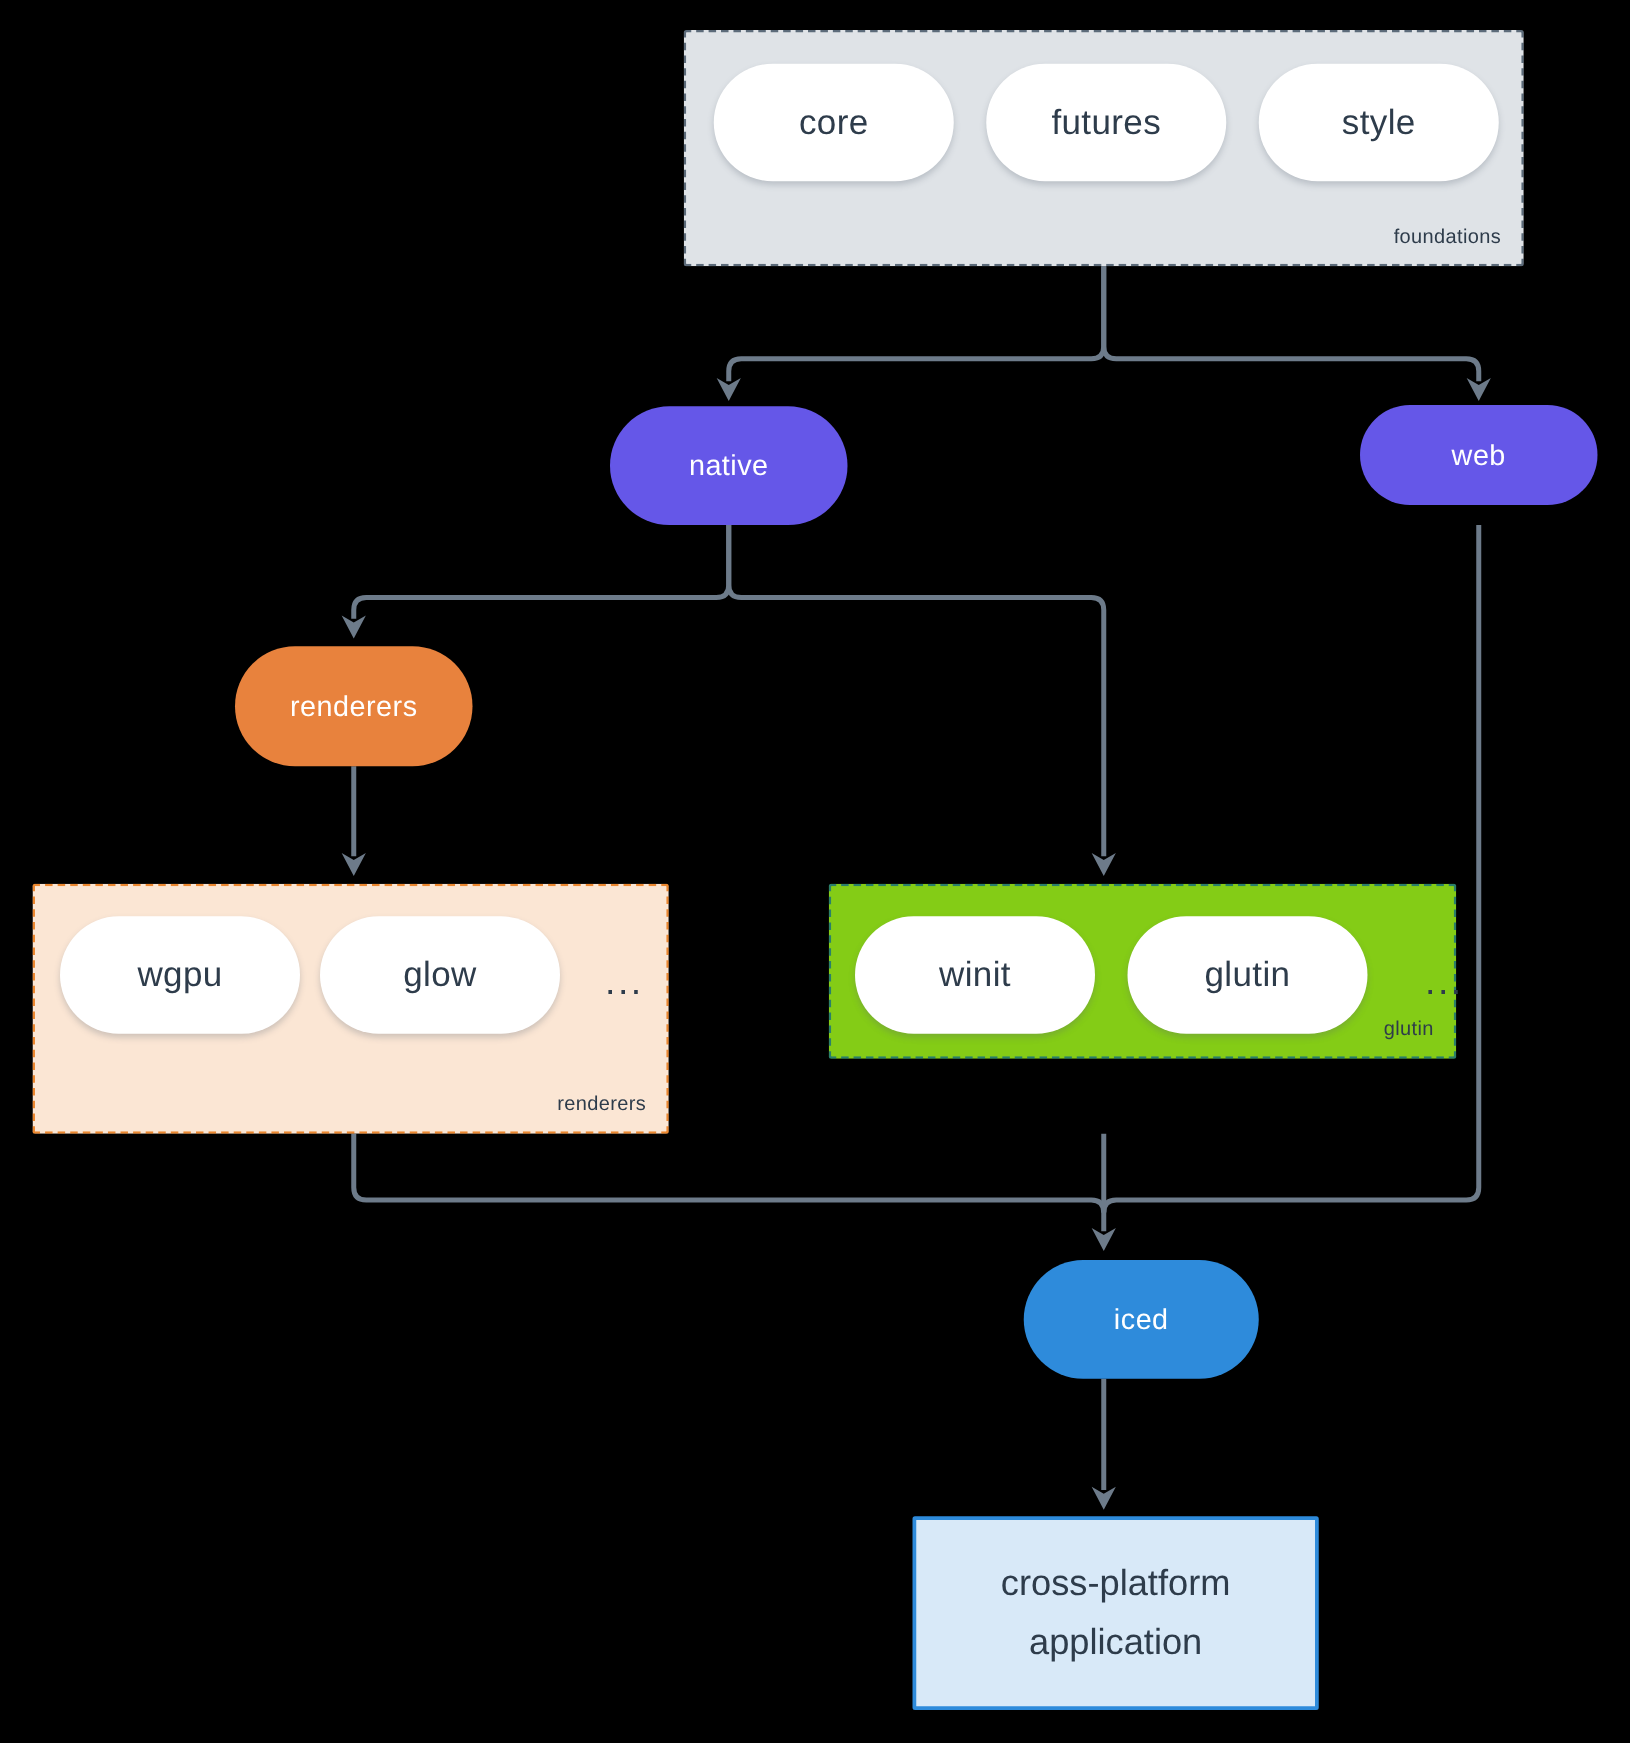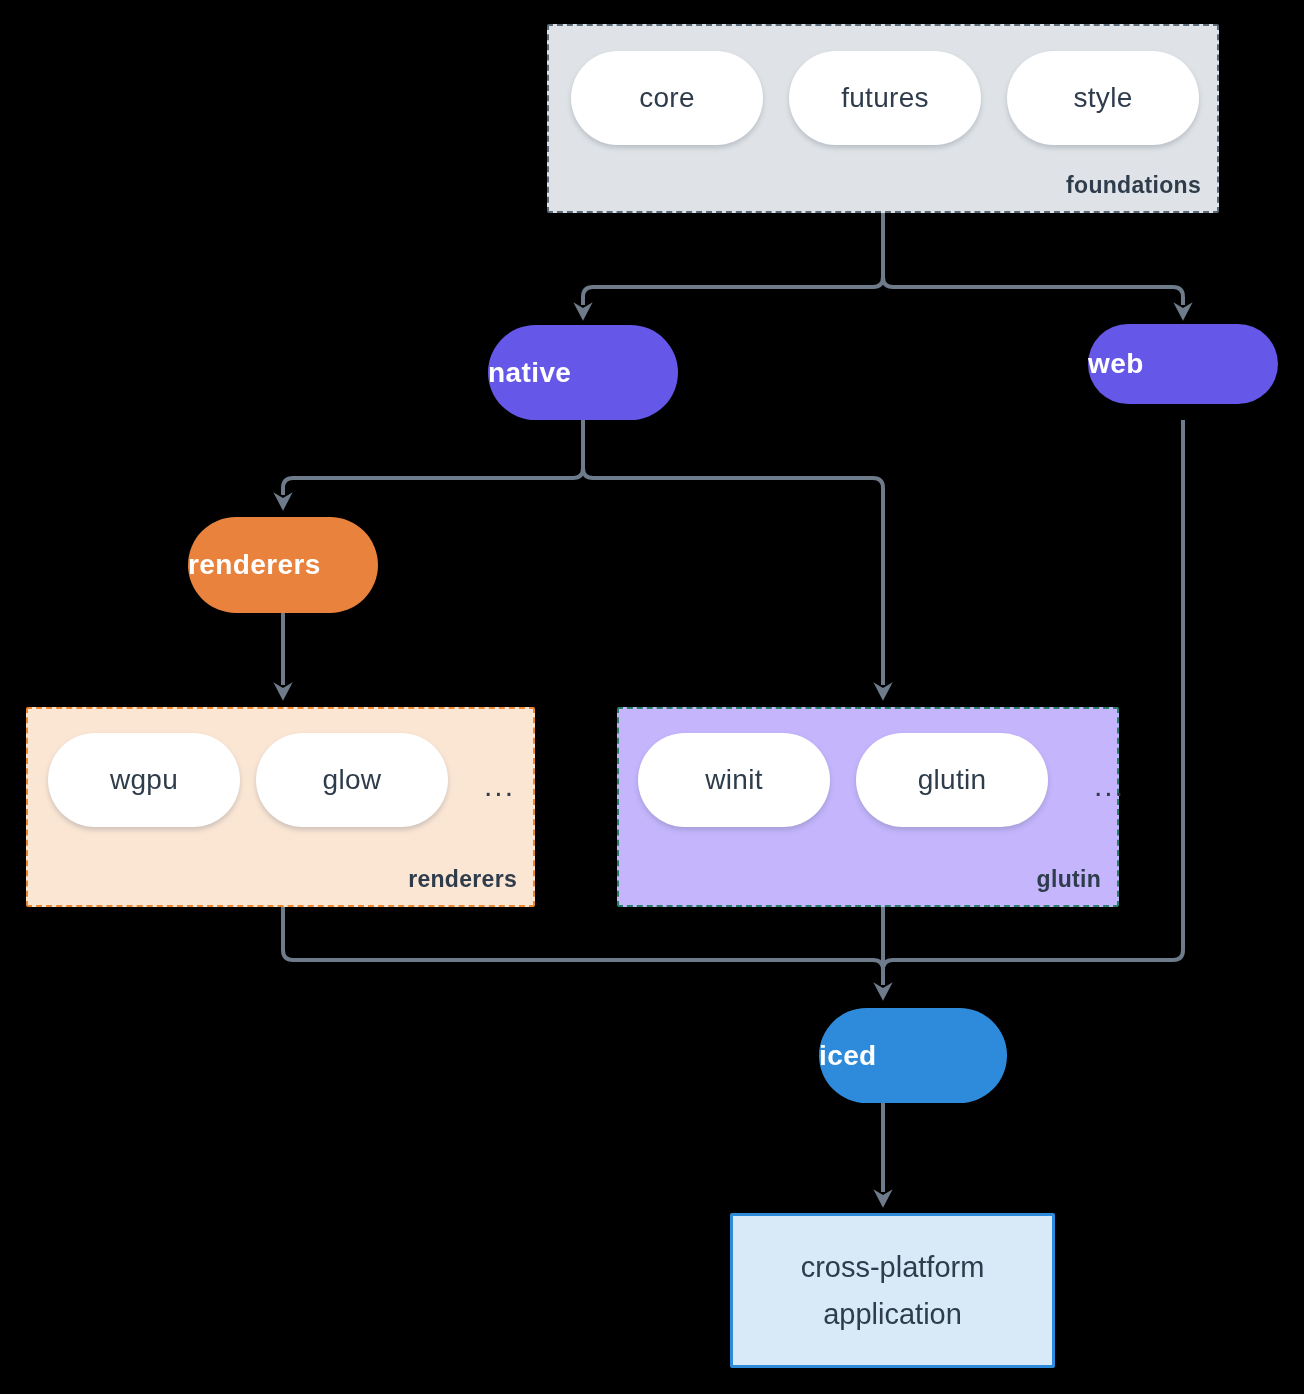--- a/index.html
+++ b/index.html
@@ -25,24 +25,23 @@
   .group {
     position: absolute;
     box-sizing: border-box;
     border-radius: 2px;
     padding-left: 21px;
   }
   .group-label {
     position: absolute;
     right: 16px;
     bottom: 12px;
-    font-size: 23px;
+    font-size: 16px;
     color: #2e3c4b;
     letter-spacing: 0.3px;
-    font-weight: bold;
   }
   .pill {
     box-sizing: border-box;
     display: flex;
     align-items: center;
     justify-content: center;
     border-radius: 48px;
     font-size: 28px;
     letter-spacing: 0.3px;
   }
@@ -63,25 +62,25 @@
     font-size: 30px;
     color: #2e3c4b;
     letter-spacing: 2px;
     margin-left: 20px;
     transform: translateY(6px);
   }
   .node {
     position: absolute;
     display: flex;
     align-items: center;
+    justify-content: center;
     border-radius: 48px;
     color: #ffffff;
-    font-size: 28px;
+    font-size: 23px;
     letter-spacing: 0.4px;
-    font-weight: bold;
   }
   .node.purple { background: #6557e8; }
   .node.orange { background: #e8823d; }
   .node.blue   { background: #2e8bdb; }
 
   .group.foundations {
     left: 547px; top: 24px;
     width: 672px; height: 189px;
     background: #dfe3e7;
     border: 2px dashed #5c6b7a;
@@ -95,23 +94,23 @@
 
   .group.renderers {
     left: 26px; top: 707px;
     width: 509px; height: 200px;
     background: #fbe6d4;
     border: 2px dashed #ec8830;
   }
   .group.renderers .row { left: 20px; top: 24px; gap: 16px; }
 
   .group.shells {
-    left: 617px; top: 707px;
-    width: 502px; height: 200px;
-    background: #c4b5fd;
+    left: 663px; top: 707px;
+    width: 502px; height: 140px;
+    background: #84cc16;
     border: 2px dashed #2a7f6b;
   }
   .group.shells .row { left: 19px; top: 24px; gap: 26px; }
 
   .app-box {
     position: absolute;
     left: 730px; top: 1213px;
     width: 325px; height: 155px;
     box-sizing: border-box;
     background: #d8e9f8;

